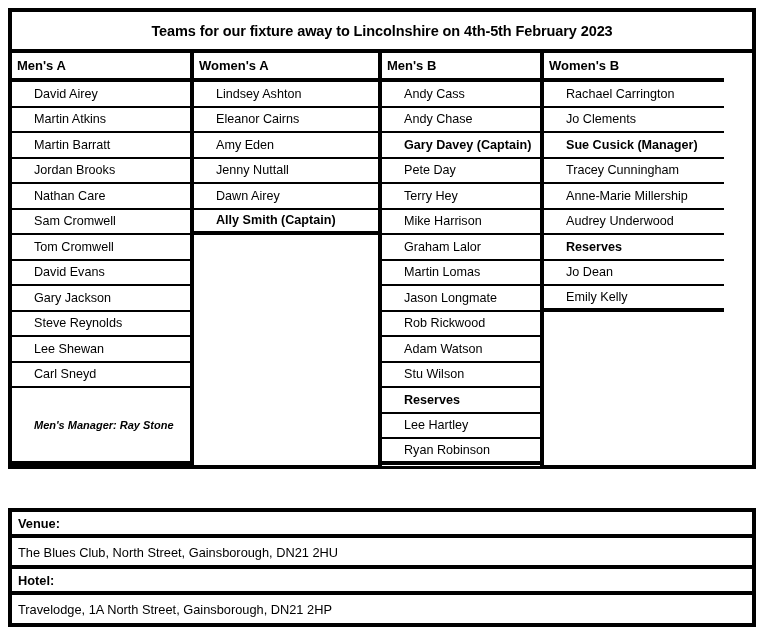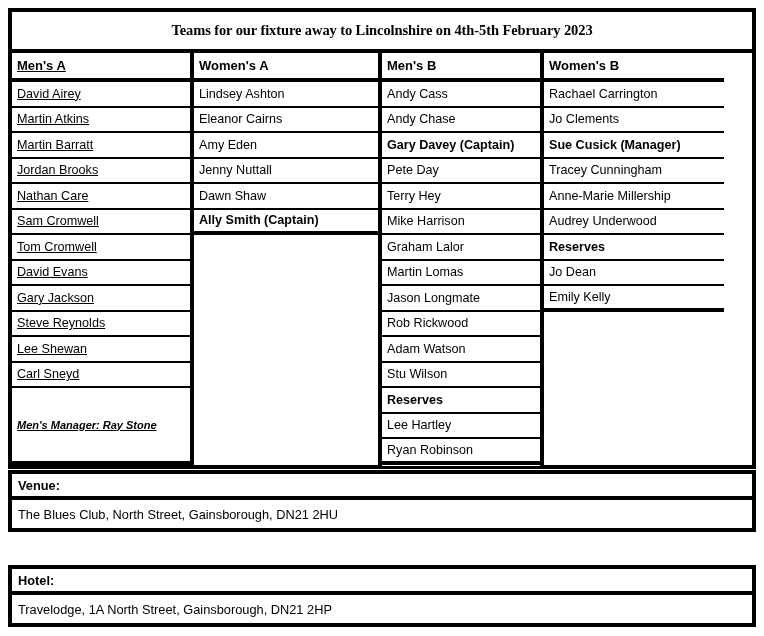--- a/index.html
+++ b/index.html
@@ -35,39 +35,38 @@
     background: #fff;
   }
 
   .title-row {
     height: 41px;
     border-bottom: 4px solid #000;
     display: flex;
     align-items: center;
     justify-content: center;
     box-sizing: border-box;
-    font-family: Liberation Serif, serif;
   }
   .title-text {
     font-size: 14.5px;
     font-weight: bold;
     letter-spacing: -0.1px;
     white-space: nowrap;
   }
 
   .cols {
     display: flex;
     align-items: flex-start;
   }
 
   .col {
     box-sizing: border-box;
     background: #fff;
   }
-  .col.c0 { width: 182px; border-right: 4px solid #000; text-decoration: underline; }
+  .col.c0 { width: 182px; border-right: 4px solid #000; }
   .col.c1 { width: 188px; border-right: 4px solid #000; }
   .col.c2 { width: 162px; border-right: 4px solid #000; }
   .col.c3 { width: 180px; }
 
   
   .col-head {
     height: 29px;
     box-sizing: border-box;
     border-bottom: 4px solid #000;
     display: flex;
@@ -76,21 +75,21 @@
     font-size: 13px;
     font-weight: bold;
   }
 
   .cell {
     height: 25.5px;
     box-sizing: border-box;
     border-bottom: 2px solid #000;
     display: flex;
     align-items: center;
-    padding-left: 5px;
+    padding-left: 22px;
     font-size: 12.6px;
     white-space: nowrap;
     overflow: hidden;
   }
   .cell.bold { font-weight: bold; }
   .cell.last { border-bottom: 4px solid #000; }
 
   .cell.manager {
     height: 77px;
     font-weight: bold;
@@ -106,21 +105,21 @@
 
   
   .info-block {
     position: absolute;
     left: 8px;
     width: 748px;
     border: 4px solid #000;
     box-sizing: border-box;
     background: #fff;
   }
-  #venue-block { top: 470px; text-align: right; }
+  #venue-block { top: 508px; text-align: right; }
   #hotel-block { top: 565px; }
 
   .info-head {
     height: 26px;
     box-sizing: border-box;
     border-bottom: 4px solid #000;
     display: flex;
     align-items: center;
     padding-left: 6px;
     font-size: 12.8px;
@@ -165,21 +164,21 @@
           <div class="cell">Lee Shewan</div>
           <div class="cell">Carl Sneyd</div>
           <div class="cell manager">Men's Manager: Ray Stone</div>
         </div>
         <div class="col c1">
           <div class="col-head">Women's A</div>
           <div class="cell">Lindsey Ashton</div>
           <div class="cell">Eleanor Cairns</div>
           <div class="cell">Amy Eden</div>
           <div class="cell">Jenny Nuttall</div>
-          <div class="cell">Dawn Shaw</div>
+          <div class="cell">Dawn Airey</div>
           <div class="cell bold last">Ally Smith (Captain)</div>
           <div class="col-filler" style="height: 230px;"></div>
         </div>
         <div class="col c2">
           <div class="col-head">Men's B</div>
           <div class="cell">Andy Cass</div>
           <div class="cell">Andy Chase</div>
           <div class="cell bold">Gary Davey (Captain)</div>
           <div class="cell">Pete Day</div>
           <div class="cell">Terry Hey</div>

